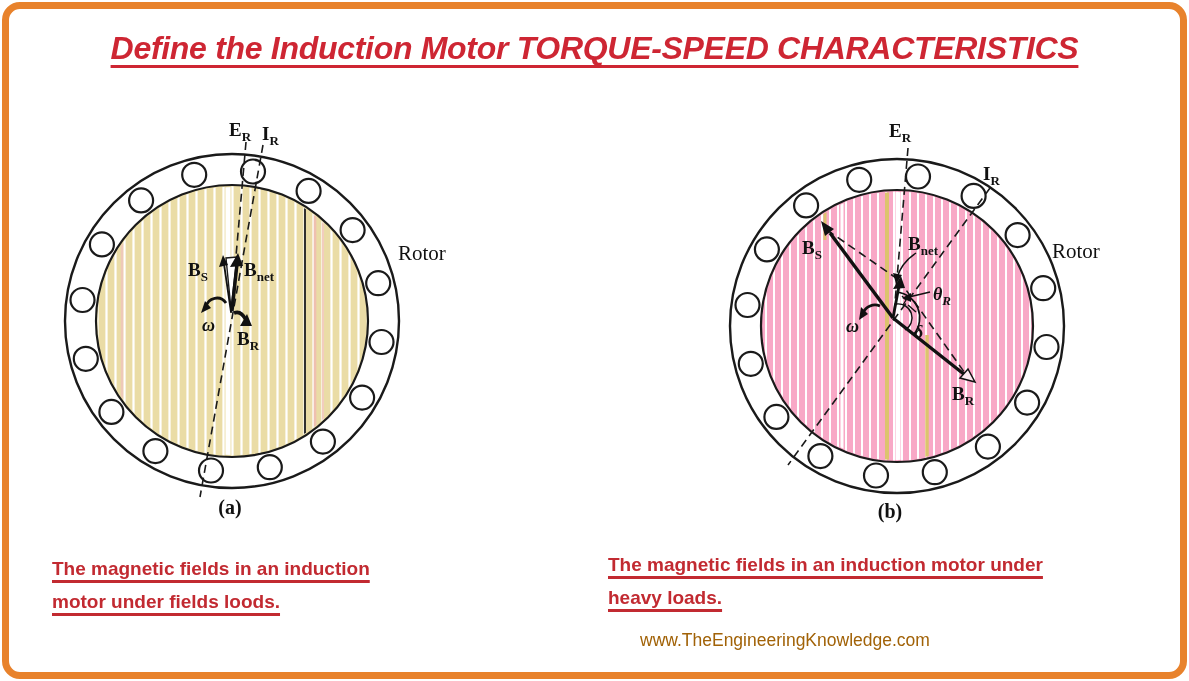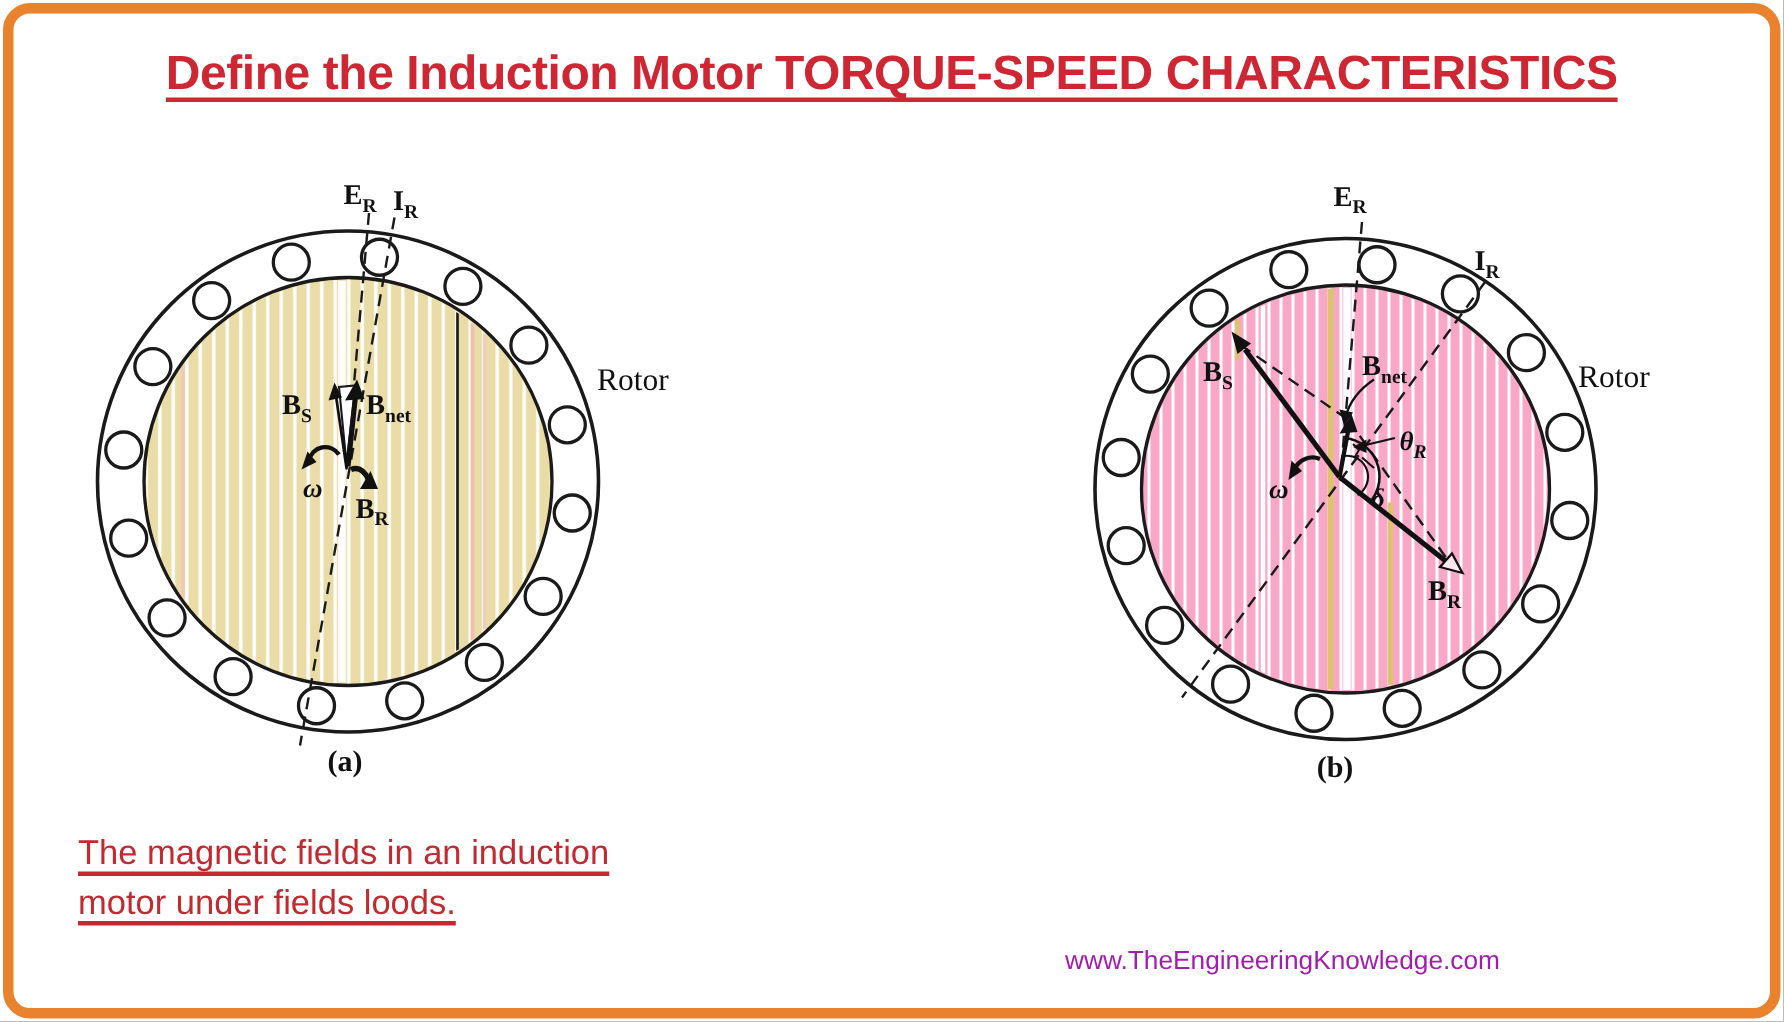--- a/index.html
+++ b/index.html
@@ -9,35 +9,36 @@
   }
   #frame{
     position:absolute;left:2px;top:2px;right:2px;bottom:2px;
     border:7px solid #E8822C;border-radius:18px;pointer-events:none;
   }
   #title{
     position:absolute;top:30px;left:0;width:100%;text-align:center;
     font-size:32px;font-weight:bold;color:#CE2633;
     text-decoration:underline;text-decoration-thickness:3px;text-underline-offset:6px;
     letter-spacing:-0.3px;
+    font-style:italic;
   }
   .diagram{position:absolute;}
   #svg-a{left:30px;top:100px;}
   #svg-b{left:690px;top:100px;}
   .caption{
-    position:absolute;color:#C22A31;font-weight:normal;font-size:23px;line-height:33px;
+    position:absolute;color:#C22A31;font-weight:bold;font-size:19px;line-height:33px;
   }
   .caption span{
     text-decoration:underline;text-decoration-thickness:2.5px;text-underline-offset:5px;
   }
   #caption-a{left:52px;top:552px;width:500px;}
   #caption-b{left:608px;top:548px;width:560px;}
   #website{
-    position:absolute;left:640px;top:630px;width:430px;text-align:center;
-    font-size:17.5px;color:#a21caf;cursor:pointer;
+    position:absolute;left:640px;top:630px;width:430px;text-align:left;
+    font-size:17.5px;color:#a16207;cursor:pointer;
   }
   svg text{fill:#111111;}
   .veclabel{font-family:"Liberation Serif",serif;font-weight:bold;font-size:19px;}
   .sub{font-size:13px;}
   .greek{font-family:"Liberation Serif",serif;font-style:italic;font-weight:bold;font-size:18px;}
   .rotor{font-family:"Liberation Serif",serif;font-size:21px;}
   .figlab{font-family:"Liberation Serif",serif;font-weight:bold;font-size:20px;}
   .dash{stroke:#1a1a1a;stroke-width:1.6;stroke-dasharray:8 5;fill:none;}
   .ring{fill:#ffffff;stroke:#1a1a1a;stroke-width:2.4;}
   .holes circle{fill:#ffffff;stroke:#1a1a1a;stroke-width:2.2;}
@@ -216,15 +217,19 @@
     <text class="greek" x="156" y="232">ω</text>
     <text class="veclabel" x="262" y="300"><tspan>B</tspan><tspan class="sub" dy="5">R</tspan></text>
     <text class="rotor" x="362" y="158">Rotor</text>
     <text class="figlab" x="200" y="418" text-anchor="middle">(b)</text>
   </svg>
 
   <div id="caption-a" class="caption">
     <span>The magnetic fields in an induction</span><br>
     <span>motor under fields loods.</span>
   </div>
+  <div id="caption-b" class="caption">
+    <span>The magnetic fields in an induction motor under</span><br>
+    <span>heavy loads.</span>
+  </div>
 
   <div id="website">www.TheEngineeringKnowledge.com</div>
 </div>
 
 </body></html>

